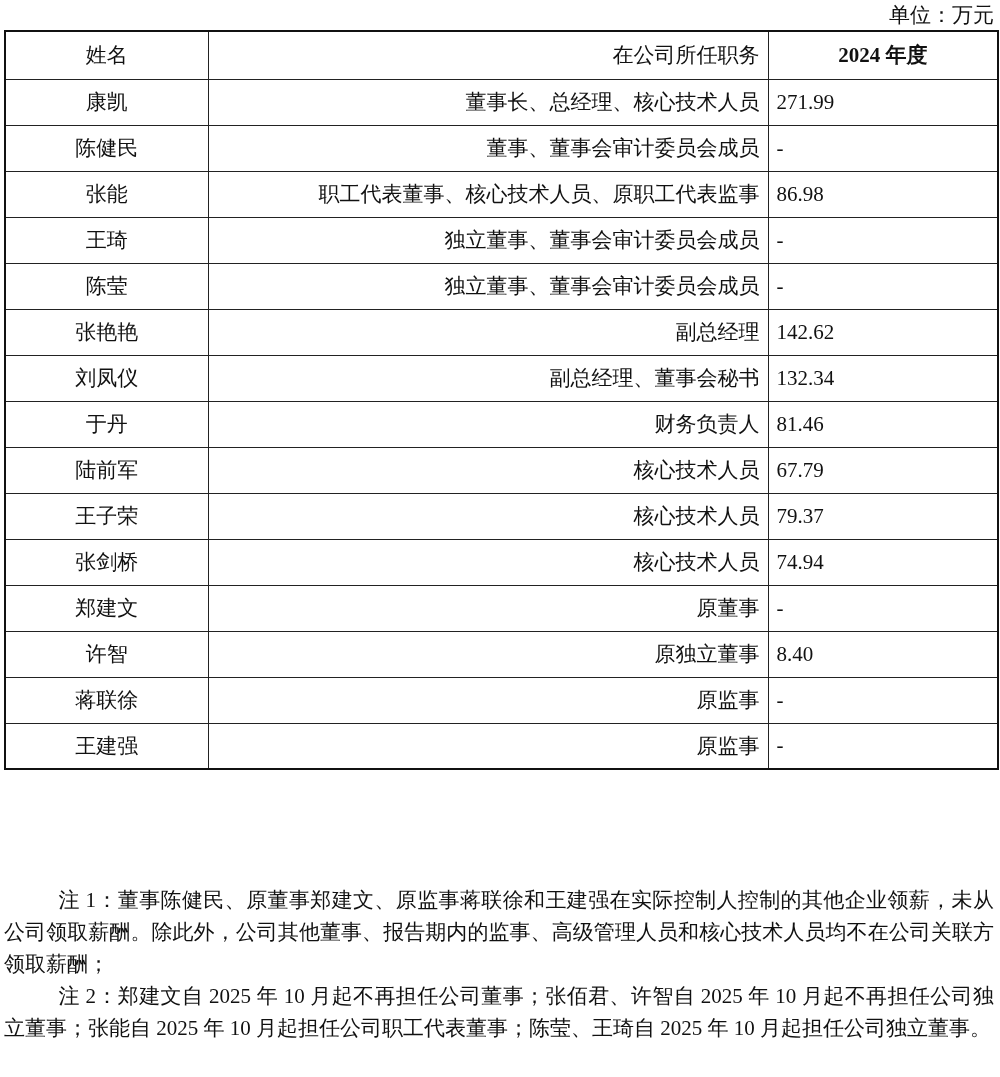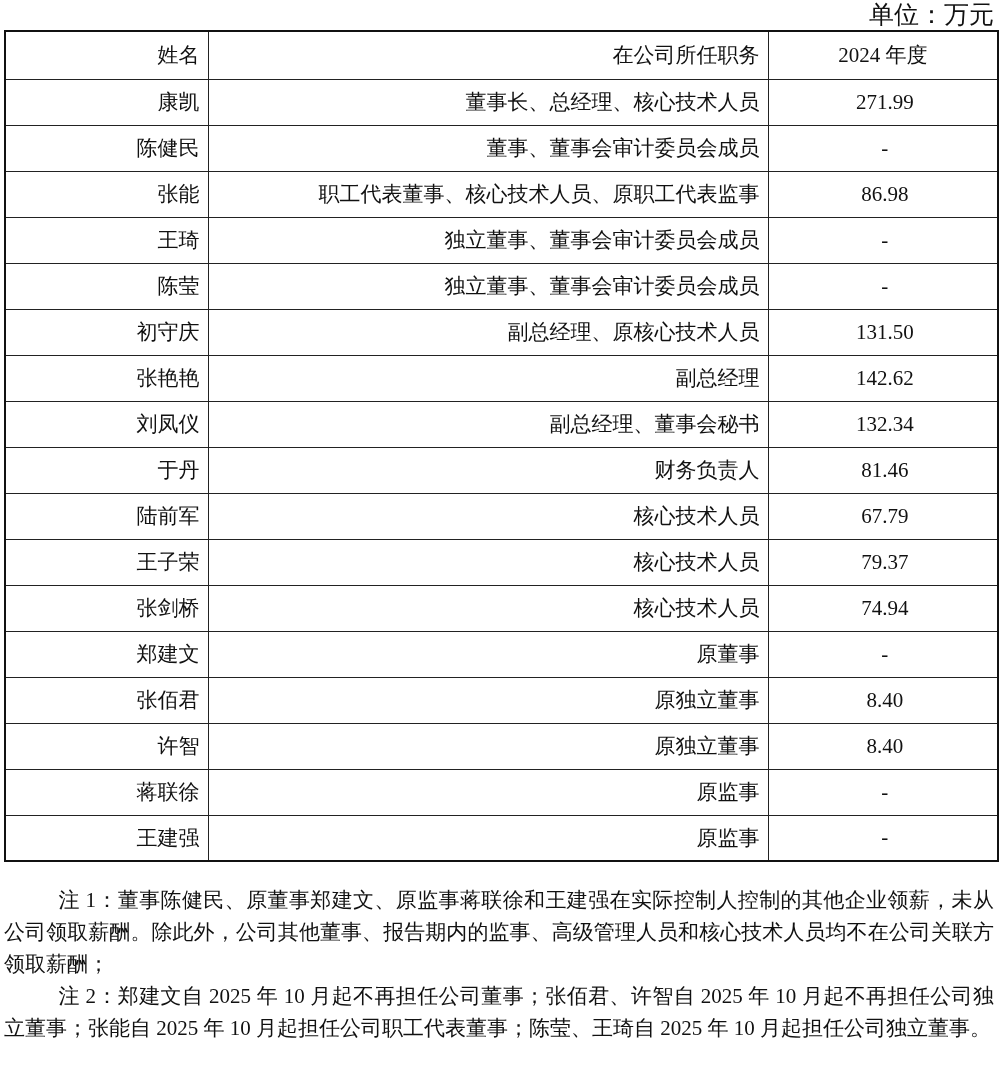--- a/index.html
+++ b/index.html
@@ -3,21 +3,21 @@
 <meta charset="utf-8">
 <style>
   html, body { margin: 0; padding: 0; background: #ffffff; }
   body {
     width: 1000px; height: 1077px; position: relative; overflow: hidden;
     font-family: "Liberation Serif", "DejaVu Serif", serif;
     color: #111111;
   }
   .unit {
     position: absolute; right: 6px; top: 2px;
-    font-size: 25px; line-height: 26px;
+    font-size: 21px; line-height: 26px;
   }
   table.comp {
     position: absolute; left: 4px; top: 30px;
     width: 993px;
     border-collapse: collapse;
     border: 2px solid #111111;
     table-layout: fixed;
   }
   table.comp col.c-name { width: 203px; }
   table.comp col.c-role { width: 560px; }
@@ -25,24 +25,24 @@
   table.comp th, table.comp td {
     border: 1px solid #222222;
     font-size: 21px;
     font-weight: normal;
     height: 46px;
     padding: 0 8px;
     box-sizing: border-box;
     white-space: nowrap;
   }
   table.comp thead th { height: 48px; }
-  table.comp th.h-name, table.comp td.name { text-align: right; margin-top: 47px; }
+  table.comp th.h-name, table.comp td.name { text-align: center; margin-top: 47px; }
   table.comp th.h-role, table.comp td.role { text-align: right; }
-  table.comp th.h-amt { text-align: center; font-weight: normal; }
-  table.comp td.amt { text-align: center; padding-right: 4px; }
+  table.comp th.h-amt { text-align: center; font-weight: bold; }
+  table.comp td.amt { text-align: left; padding-right: 4px; }
   .notes {
     position: absolute; left: 4px; top: 884px; width: 990px;
     font-size: 21px; line-height: 32px;
   }
   .notes p { margin: 0; text-indent: 2.6em; text-align: justify; }
 </style>
 </head>
 <body>
 
 <div class="unit">单位：万元</div>
@@ -80,25 +80,20 @@
         <td class="name">王琦</td>
         <td class="role">独立董事、董事会审计委员会成员</td>
         <td class="amt">-</td>
       </tr>
       <tr>
         <td class="name">陈莹</td>
         <td class="role">独立董事、董事会审计委员会成员</td>
         <td class="amt">-</td>
       </tr>
       <tr>
-        <td class="name">初守庆</td>
-        <td class="role">副总经理、原核心技术人员</td>
-        <td class="amt">131.50</td>
-      </tr>
-      <tr>
         <td class="name">张艳艳</td>
         <td class="role">副总经理</td>
         <td class="amt">142.62</td>
       </tr>
       <tr>
         <td class="name">刘凤仪</td>
         <td class="role">副总经理、董事会秘书</td>
         <td class="amt">132.34</td>
       </tr>
       <tr>
@@ -120,25 +115,20 @@
         <td class="name">张剑桥</td>
         <td class="role">核心技术人员</td>
         <td class="amt">74.94</td>
       </tr>
       <tr>
         <td class="name">郑建文</td>
         <td class="role">原董事</td>
         <td class="amt">-</td>
       </tr>
       <tr>
-        <td class="name">张佰君</td>
-        <td class="role">原独立董事</td>
-        <td class="amt">8.40</td>
-      </tr>
-      <tr>
         <td class="name">许智</td>
         <td class="role">原独立董事</td>
         <td class="amt">8.40</td>
       </tr>
       <tr>
         <td class="name">蒋联徐</td>
         <td class="role">原监事</td>
         <td class="amt">-</td>
       </tr>
       <tr>

